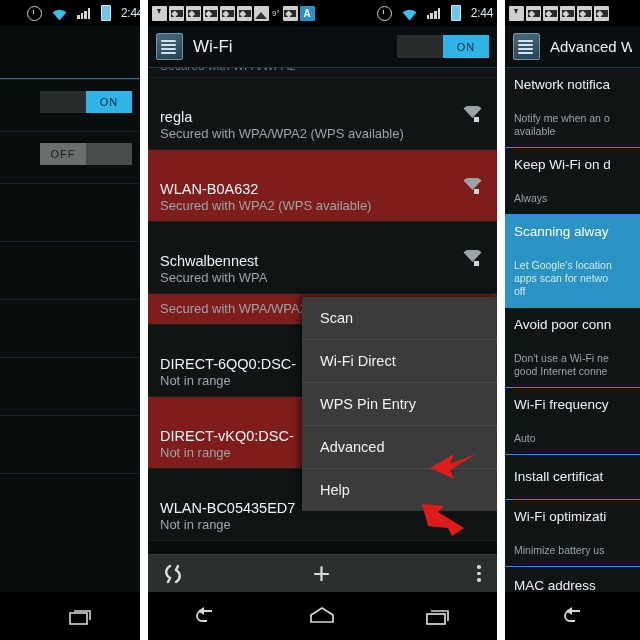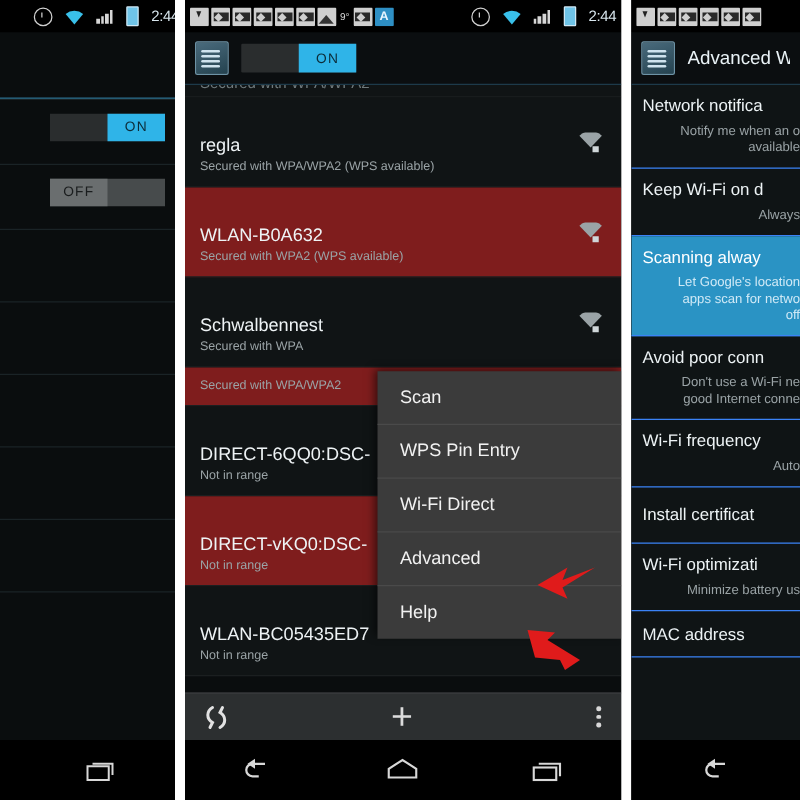--- a/index.html
+++ b/index.html
@@ -56,21 +56,21 @@
   .toggle .knob{flex:1;}
   .toggle .on{flex:1;background:#2fb4e8;color:#0c2c38;font-size:11px;
       display:flex;align-items:center;justify-content:center;letter-spacing:1px;}
 
   
   .wifilist{position:relative;height:calc(640px - 26px - 42px - 38px - 48px);overflow:hidden;background:#0a0d0e;}
   .wrow{position:relative;padding:7px 12px 8px 12px;border-bottom:1px solid #1b1f20;
         background:#101415;box-sizing:border-box;}
   .wrow.alt{background:#7f1d1d;}
   .wrow .ssid{color:#eef3f5;font-size:14.5px;line-height:17px;white-space:nowrap;overflow:hidden;margin-top:24px;}
-  .wrow .sub{color:#9aa3a6;font-size:10px;line-height:14px;margin-top:1px;white-space:nowrap;overflow:hidden;}
+  .wrow .sub{color:#9aa3a6;font-size:13px;line-height:14px;margin-top:1px;white-space:nowrap;overflow:hidden;}
   .wrow .wifi-ico{position:absolute;right:14px;top:50%;transform:translateY(-50%);width:21px;height:16px;}
   .partial{height:9px;background:#101415;border-bottom:1px solid #1b1f20;overflow:hidden;}
   .partial .ghost{color:#6f797c;font-size:12px;margin:-9px 0 0 12px;display:block;}
 
   
   .popup{position:absolute;right:0;top:297px;width:195px;background:#3b3b3b;
          box-shadow:-2px -2px 7px rgba(0,0,0,.6);z-index:5;}
   .popup .mi{padding:13px 0 13px 18px;color:#f2f2f2;font-size:14.5px;
              border-bottom:1px solid #4a4a4a;white-space:nowrap;}
   .popup .mi:last-child{border-bottom:none;}
@@ -104,21 +104,21 @@
      align-items:center;justify-content:center;letter-spacing:1px;}
   .lp-tg2{position:absolute;right:8px;top:11px;width:92px;height:22px;background:#474b4c;display:flex;}
   .lp-tg2 .off{flex:1;background:#6a6e6f;color:#1a1d1e;font-size:11px;display:flex;
      align-items:center;justify-content:center;letter-spacing:1px;}
   .lp-tg2 .sp{flex:1;}
 
   
   .rp-body{position:relative;height:calc(640px - 26px - 42px - 48px);background:#0f1415;overflow:hidden;}
   .rp-row{padding:8px 0 9px 9px;border-bottom:1px solid #3b82f6;box-sizing:border-box;}
   .rp-row .t{color:#edf3f5;font-size:13.5px;line-height:17px;white-space:nowrap;}
-  .rp-row .s{color:#9aa3a6;font-size:10.5px;line-height:13px;margin-top:6px;text-align:right;}
+  .rp-row .s{color:#9aa3a6;font-size:10.5px;line-height:13px;margin-top:19px;}
   .rp-row.sel{background:#2a93c4;}
   .rp-row.sel .t{color:#ffffff;}
   .rp-row.sel .s{color:#cfe9f6;}
 
   
   .arrow{position:absolute;z-index:9;width:58px;height:40px;}
 </style>
 </head>
 <body>
 
@@ -217,20 +217,21 @@
       </div>
     </div>
 
     <div class="actionbar">
       <div class="ab-icon">
           <i></i>
           <i></i>
           <i></i>
           <i></i>
         </div>
+      <div class="ab-title">Wi-Fi</div>
       <div class="toggle">
         <span class="knob"></span>
         <span class="on">ON</span>
       </div>
     </div>
 
     <div class="wifilist">
       <div class="partial">
           <span class="ghost">Secured with WPA/WPA2</span>
         </div>
@@ -283,22 +284,22 @@
       </div>
 
       <div class="wrow">
         <div class="ssid">WLAN-BC05435ED7</div>
         <div class="sub">Not in range</div>
       </div>
     </div>
 
     <div class="popup">
       <div class="mi">Scan</div>
+      <div class="mi">Wi-Fi Direct</div>
       <div class="mi">WPS Pin Entry</div>
-      <div class="mi">Wi-Fi Direct</div>
       <div class="mi">Advanced</div>
       <div class="mi">Help</div>
     </div>
 
     <div class="toolbar">
       <div class="tb-slot left">
         <span class="ic-wps">
           <svg width="22" height="22" viewBox="0 0 22 22">
               <path d="M8 3 C3 6 3 12 8 15 L6 19 M14 19 C19 16 19 10 14 7 L16 3" stroke="#e2e2e2" stroke-width="2.4" fill="none" stroke-linecap="round"></path>
             </svg>

